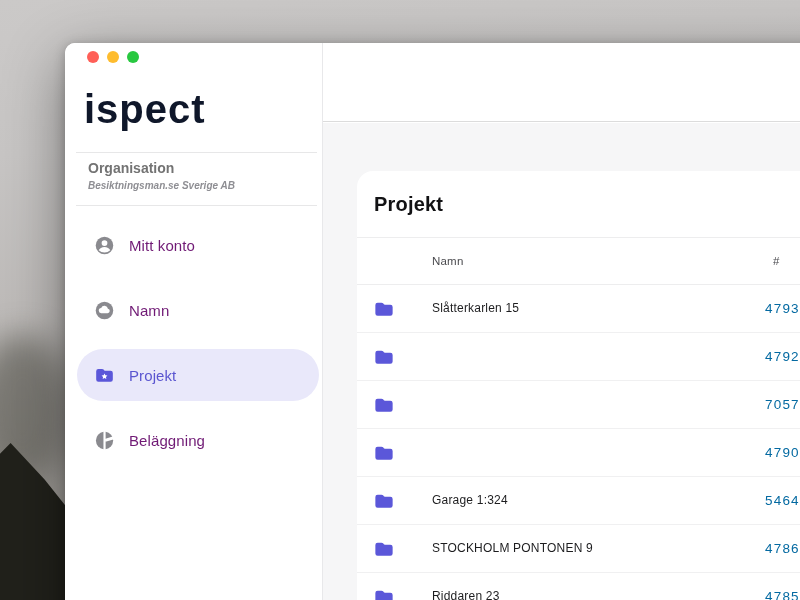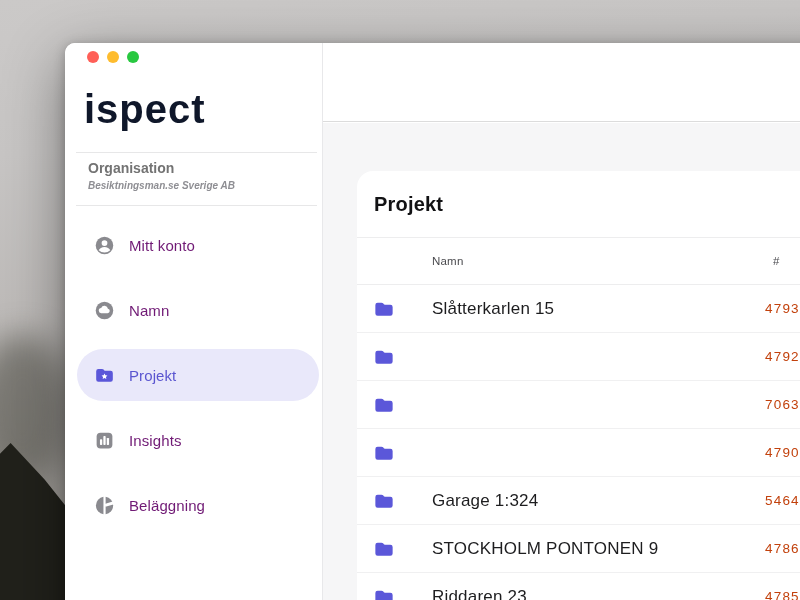--- a/index.html
+++ b/index.html
@@ -87,25 +87,25 @@
   }
   .th { position:absolute; top:0; line-height:47px; font-size:11.5px; color:#4b4b4f; letter-spacing:.2px; }
   .th-name { left:75px; }
   .th-num  { left:416px; }
 
   .row { position:relative; height:48px; border-bottom:1px solid #f0f0f1; cursor:pointer; }
   .row .folder { position:absolute; left:16px; top:14px; width:22px; height:20px; }
   .row .folder svg { width:22px; height:20px; display:block; }
   .cell-name {
     position:absolute; left:75px; top:0; line-height:47px;
-    font-size:17px; color:#1d1d1f; letter-spacing:.2px; white-space:nowrap;
+    font-size:12px; color:#1d1d1f; letter-spacing:.2px; white-space:nowrap;
   }
   .cell-num {
     position:absolute; left:408px; top:0; line-height:47px;
-    font-size:13.5px; color:#c2410c; letter-spacing:1.2px; white-space:nowrap;
+    font-size:13.5px; color:#0369a1; letter-spacing:1.2px; white-space:nowrap;
   }
 </style>
 </head>
 <body>
 
 <div class="bg">
   <div class="fog"></div>
   <div class="rock"></div>
 </div>
 
@@ -155,31 +155,20 @@
         <span class="ic">
           <svg viewBox="0 0 24 24">
             <path d="M2.5 7A2.5 2.5 0 0 1 5 4.5h4.2c.7 0 1.3.28 1.77.78l.86.94c.28.3.68.48 1.1.48H19A2.5 2.5 0 0 1 21.5 9.2v7.3A2.5 2.5 0 0 1 19 19H5a2.5 2.5 0 0 1-2.5-2.5V7z" fill="#5b57d9"></path>
             <path d="M12 9.6l1.05 2.1 2.3.33-1.66 1.62.39 2.28L12 14.85l-2.08 1.08.39-2.28-1.66-1.62 2.3-.33z" fill="#fff"></path>
           </svg>
         </span>
         <span class="nav-label">Projekt</span>
       </div>
 
 
-      <div class="nav-item">
-        <span class="ic">
-          <svg viewBox="0 0 24 24">
-            <rect x="3" y="3" width="18" height="18" rx="4.5" fill="#8a8a8f"></rect>
-            <rect x="6.8" y="10.5" width="2.6" height="6.5" rx="0.8" fill="#fff"></rect>
-            <rect x="10.7" y="6.8" width="2.6" height="10.2" rx="0.8" fill="#fff"></rect>
-            <rect x="14.6" y="9" width="2.6" height="8" rx="0.8" fill="#fff"></rect>
-          </svg>
-        </span>
-        <span class="nav-label">Insights</span>
-      </div>
 
       <div class="nav-item">
         <span class="ic">
           <svg viewBox="0 0 24 24">
             <path d="M10.8 2.1a10 10 0 0 0 0 19.8z" fill="#8a8a8f"></path>
             <path d="M13.3 2.1a10 10 0 0 1 0 19.8z" fill="#8a8a8f"></path>
             <rect x="12.6" y="10.1" width="11.5" height="3.4" fill="#fff" transform="rotate(-16 12.6 11.8)"></rect>
           </svg>
         </span>
         <span class="nav-label">Beläggning</span>
@@ -222,21 +211,21 @@
             </span>
             <span class="cell-num">4792</span>
           </div>
 
           <div class="row">
             <span class="folder">
               <svg viewBox="0 0 24 22">
                   <path d="M2.5 6.5A2.5 2.5 0 0 1 5 4h4.2c.7 0 1.3.28 1.77.78l.86.94c.28.3.68.48 1.1.48H19a2.5 2.5 0 0 1 2.5 2.5v7.3A2.5 2.5 0 0 1 19 18.5H5a2.5 2.5 0 0 1-2.5-2.5v-9.5z" fill="#5b57d9"></path>
                 </svg>
             </span>
-            <span class="cell-num">7063</span>
+            <span class="cell-num">7057</span>
           </div>
 
           <div class="row">
             <span class="folder">
               <svg viewBox="0 0 24 22">
                   <path d="M2.5 6.5A2.5 2.5 0 0 1 5 4h4.2c.7 0 1.3.28 1.77.78l.86.94c.28.3.68.48 1.1.48H19a2.5 2.5 0 0 1 2.5 2.5v7.3A2.5 2.5 0 0 1 19 18.5H5a2.5 2.5 0 0 1-2.5-2.5v-9.5z" fill="#5b57d9"></path>
                 </svg>
             </span>
             <span class="cell-num">4790</span>
           </div>

